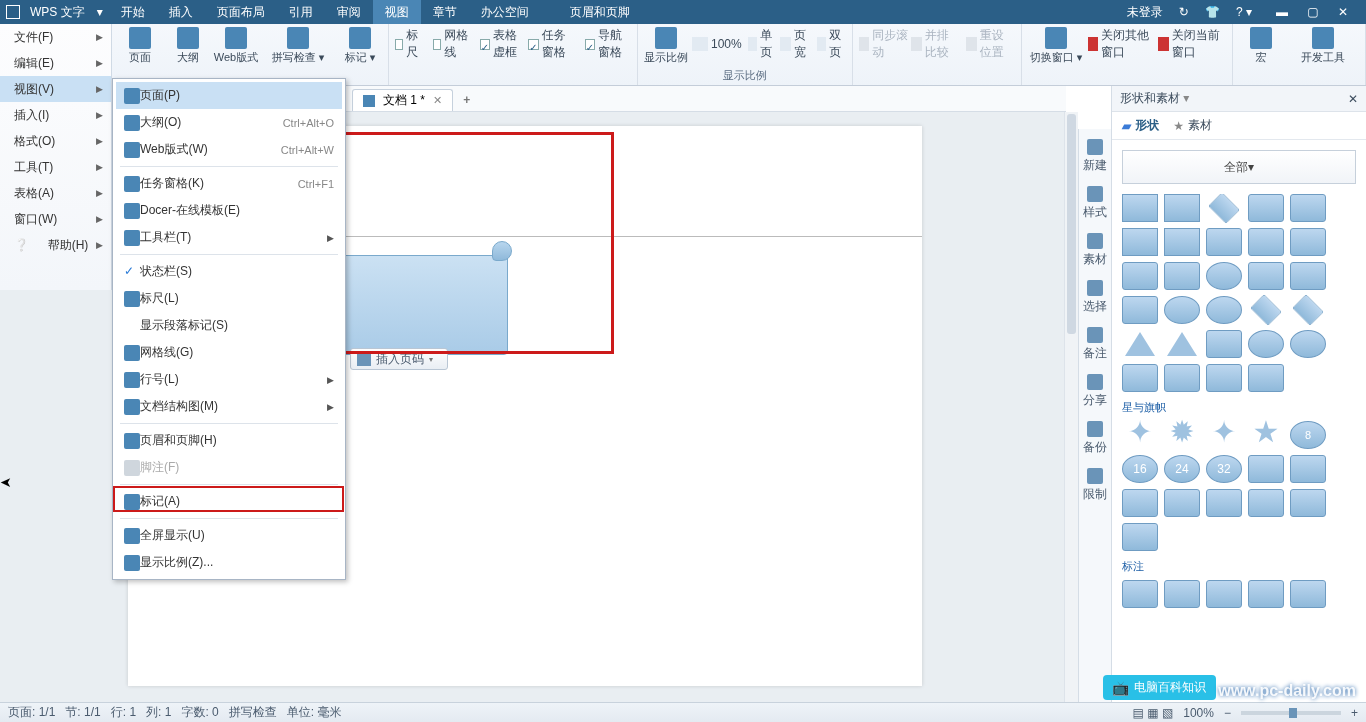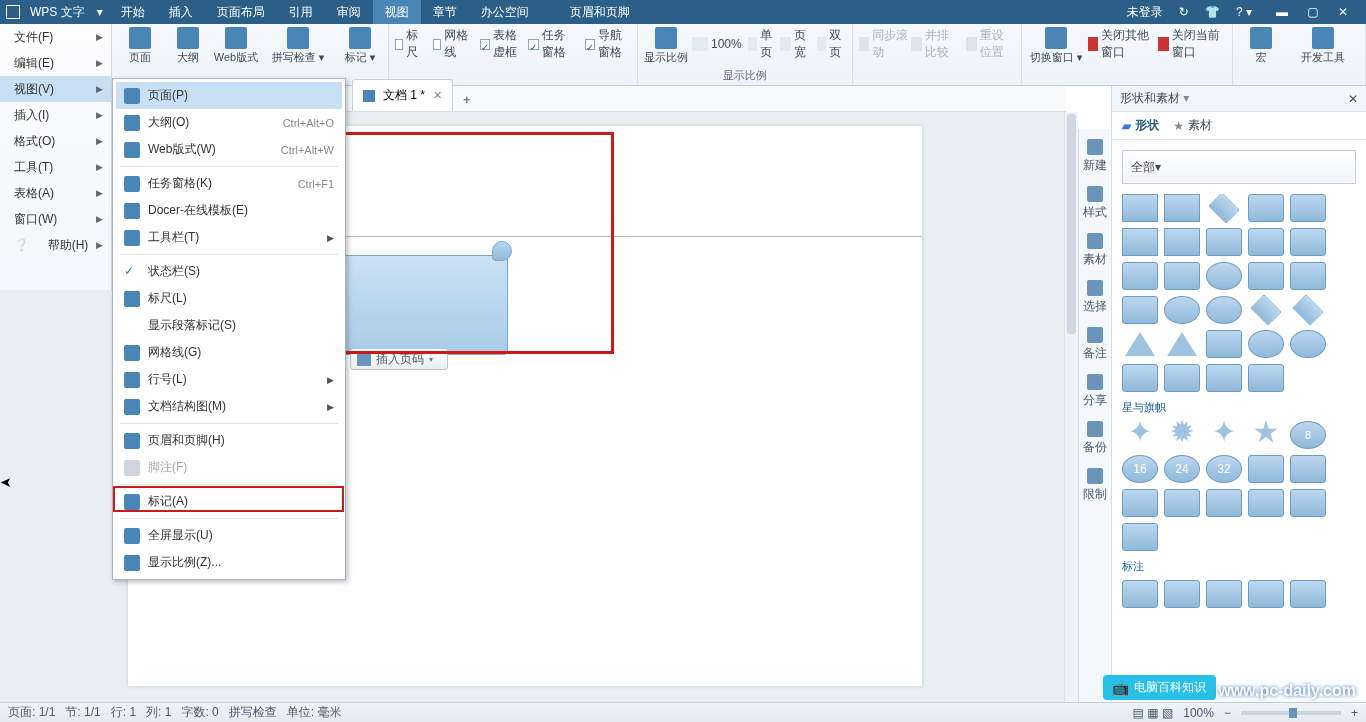--- a/index.html
+++ b/index.html
@@ -32,34 +32,34 @@
 .rcheck .cb.on::after { content:"✓"; color:#2b5f87; font-size:10px; line-height:8px; }
 .rcol { display:flex; flex-direction:row; gap:3px; }
 .rgroup.disabled * { color:#aab4c0 !important; }
 .left-panel { width:112px; background:linear-gradient(#fdfdfe,#f3f6fa); border-right:1px solid #d0dae5; position:absolute; top:24px; left:0; height:266px; z-index:50; }
 .lp-item { height:26px; display:flex; align-items:center; justify-content:space-between; padding:0 8px 0 14px; color:#333; cursor:pointer; }
 .lp-item.hover { background:#c9e0f4; }
 .lp-item .arr { color:#666; font-size:9px; }
 
 
 .submenu { position:absolute; left:112px; top:78px; width:234px; background:#fff; border:1px solid #a8b5c5; box-shadow:2px 2px 5px rgba(0,0,0,.25); z-index:60; padding:3px; }
-.submenu .smi { height:27px; display:flex; align-items:center; padding:0 8px; cursor:pointer; gap:8px; color:#333; }
+.submenu .smi { height:27px; display:flex; align-items:center; padding:0 8px; cursor:pointer; gap:0; color:#333; }
 .submenu .smi .sicon { width:16px; height:16px; background:#4a86b5; border-radius:2px; flex:none; }
 .submenu .smi .txt { flex:1; }
 .submenu .smi .shortcut { color:#888; font-size:11px; }
 .submenu .smi .subarr { color:#555; font-size:9px; }
 .submenu .sep { height:1px; background:#dde3ea; margin:3px 4px; }
 .submenu .smi.disabled { color:#aaa; }
 .submenu .smi.disabled .sicon { background:#cfd6dd; }
 .submenu .smi.sel { background:#c9e0f4; }
 .red-box { position:absolute; border:2px solid #cc1a1a; pointer-events:none; }
 
 
 .tabs-row { position:absolute; left:112px; top:86px; right:300px; height:26px; background:#f8fafc; border-bottom:1px solid #d5dde6; display:flex; align-items:flex-end; }
-.doc-tab { height:32px; background:#fff; border:1px solid #c6d1dd; border-bottom:none; padding:3px 10px; margin-left:6px; display:flex; align-items:center; gap:8px; border-radius:3px 3px 0 0; }
+.doc-tab { height:22px; background:#fff; border:1px solid #c6d1dd; border-bottom:none; padding:3px 10px; margin-left:6px; display:flex; align-items:center; gap:8px; border-radius:3px 3px 0 0; }
 .doc-tab .close { color:#888; font-size:11px; }
 .newtab { padding:4px 10px; color:#777; font-weight:bold; }
 
 
 .doc-area { position:absolute; left:112px; top:112px; right:300px; bottom:20px; background:#e9eef2; overflow:hidden; }
 .page { position:absolute; left:14px; top:14px; width:794px; height:560px; background:#fff; box-shadow:0 0 4px rgba(0,0,0,.15); }
 .page .header-line { position:absolute; left:0; right:0; top:110px; border-top:1px solid #bbb; }
 .scroll-shape { position:absolute; left:298px; top:133px; width:210px; height:110px; }
 .scroll-shape .body { position:absolute; left:8px; top:10px; right:0; bottom:0; background:linear-gradient(#cbe1f3,#a9cbe7); border:1px solid #7aa9cc; border-radius:4px; }
 .scroll-shape .roll-top { position:absolute; right:-4px; top:-4px; width:20px; height:20px; background:linear-gradient(#b8d6ee,#8fb9da); border:1px solid #7aa9cc; border-radius:10px 10px 10px 4px; }
@@ -71,21 +71,21 @@
 .right-rail { position:absolute; right:255px; top:129px; bottom:20px; width:33px; background:#f5f8fb; border-left:1px solid #d5dde6; display:flex; flex-direction:column; align-items:center; padding-top:6px; gap:4px; }
 .right-rail .ritem { width:30px; padding:4px 0; text-align:center; font-size:11px; color:#4a5b6e; cursor:pointer; }
 .right-rail .ritem .ricon { width:16px; height:16px; background:#6a94b8; margin:0 auto 2px; border-radius:2px; }
 
 .shape-panel { position:absolute; right:0; top:86px; bottom:20px; width:255px; background:#fff; border-left:1px solid #d5dde6; display:flex; flex-direction:column; }
 .sp-title { height:26px; background:#f2f5f9; border-bottom:1px solid #dde3ea; display:flex; align-items:center; justify-content:space-between; padding:0 8px; color:#3d4d5e; }
 .sp-tabs { height:28px; display:flex; align-items:center; gap:14px; padding:0 10px; border-bottom:1px solid #e3e8ee; color:#3d4d5e; }
 .sp-tabs .t { display:flex; align-items:center; gap:4px; cursor:pointer; }
 .sp-tabs .t.active { color:#2b5f87; font-weight:bold; }
 .sp-tabs .star { color:#888; }
-.sp-select { margin:10px; height:32px; border:1px solid #c6d0db; background:linear-gradient(#fff,#f1f4f8); display:flex; align-items:center; justify-content:flex-start; padding:16px 8px; font-size:11px; color:#444; }
+.sp-select { margin:10px; height:32px; border:1px solid #c6d0db; background:linear-gradient(#fff,#f1f4f8); display:flex; align-items:center; justify-content:center; padding:16px 8px; font-size:11px; color:#444; }
 .sp-body { flex:1; overflow:auto; padding:0 10px 10px; }
 .sp-cat { color:#1c5ea6; font-size:11px; margin:8px 0 6px; }
 .sp-grid { display:grid; grid-template-columns:repeat(5,36px); gap:6px; }
 .shp { width:36px; height:28px; background:linear-gradient(#bdd7ef,#8fb9da); border:1px solid #6f9cc2; border-radius:3px; cursor:pointer; }
 .shp.r1 { border-radius:0; }
 .shp.circ { border-radius:50%; }
 .shp.tri { background:none; border:none; position:relative; }
 .shp.tri::before { content:""; position:absolute; left:3px; top:2px; border-left:15px solid transparent; border-right:15px solid transparent; border-bottom:24px solid #9fc2e0; }
 .shp.diam { transform:rotate(45deg) scale(.7); }
 .shp.star { background:none; border:none; color:#9fc2e0; font-size:30px; line-height:22px; text-align:center; }

